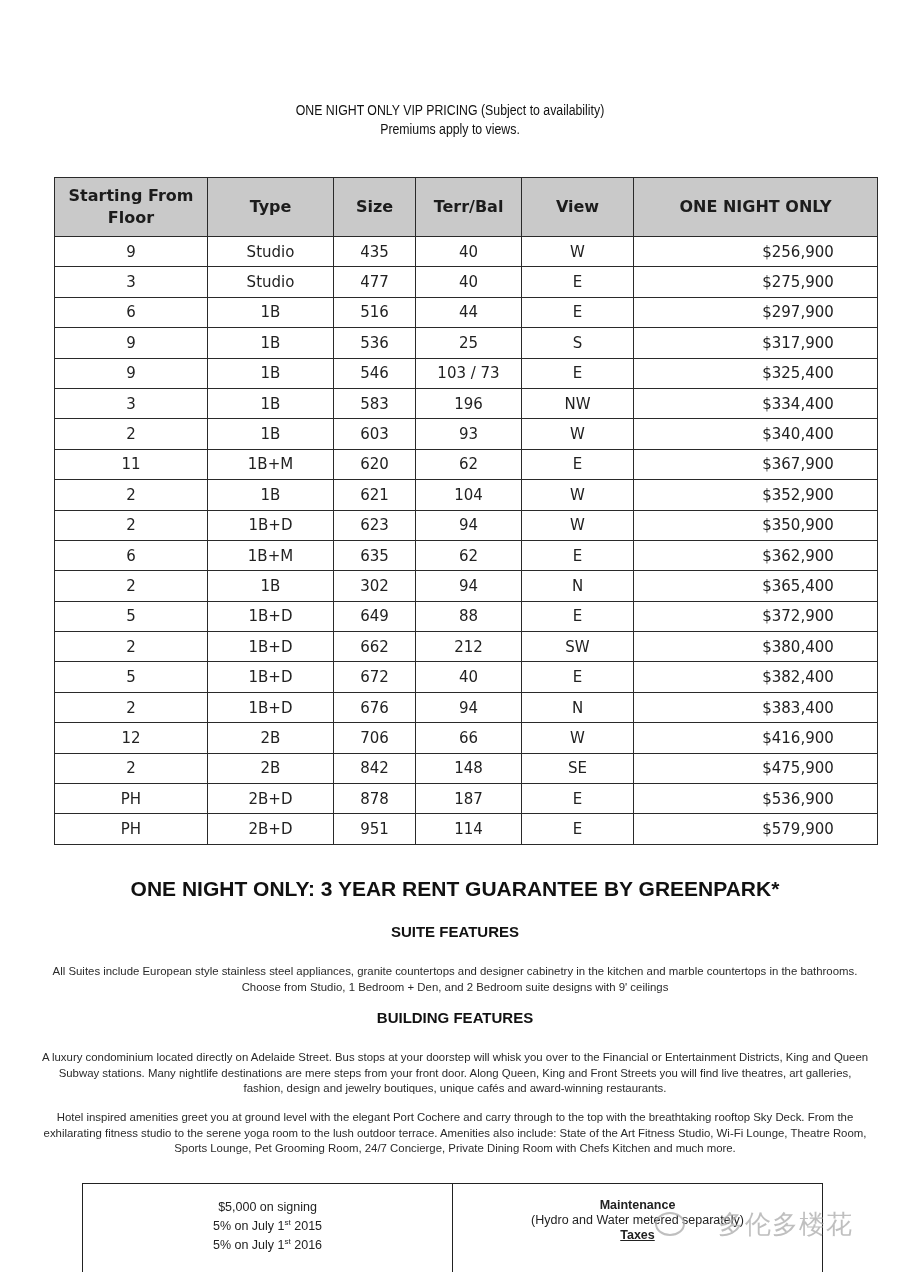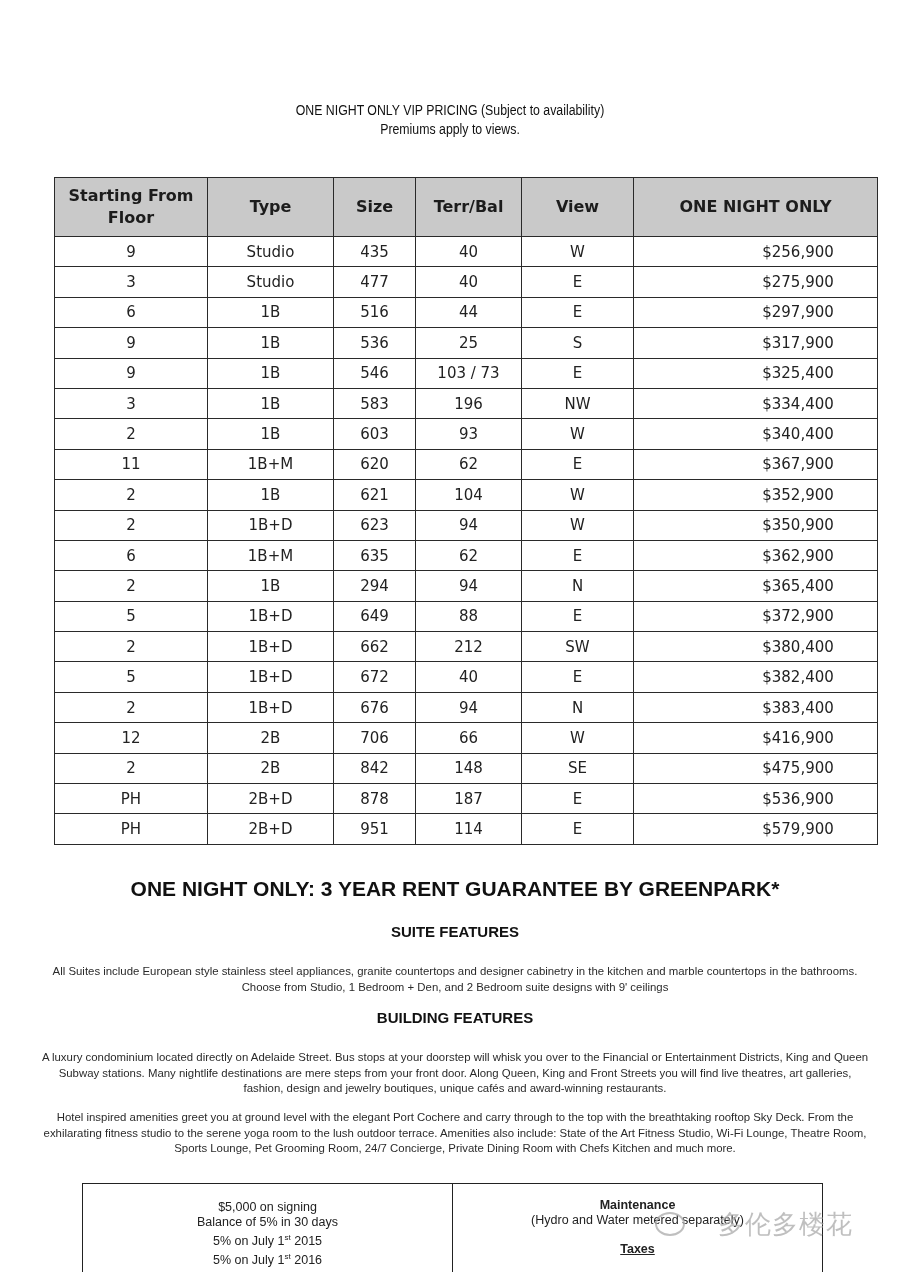--- a/index.html
+++ b/index.html
@@ -179,21 +179,21 @@
         <td>6</td>
         <td>1B+M</td>
         <td>635</td>
         <td>62</td>
         <td>E</td>
         <td class="price">$362,900</td>
       </tr>
       <tr>
         <td>2</td>
         <td>1B</td>
-        <td>294</td>
+        <td>302</td>
         <td>94</td>
         <td>N</td>
         <td class="price">$365,400</td>
       </tr>
       <tr>
         <td>5</td>
         <td>1B+D</td>
         <td>649</td>
         <td>88</td>
         <td>E</td>
@@ -266,25 +266,24 @@
   <div>Choose from Studio, 1 Bedroom + Den, and 2 Bedroom suite designs with 9' ceilings</div>
 </div>
 
 <div class="section-title" style="top:1009px;">BUILDING FEATURES</div>
 <div class="section-text" style="top:1026px;">A luxury condominium located directly on Adelaide Street. Bus stops at your doorstep will whisk you over to the Financial or Entertainment Districts, King and Queen Subway stations. Many nightlife destinations are mere steps from your front door. Along Queen, King and Front Streets you will find live theatres, art galleries, fashion, design and jewelry boutiques, unique cafés and award-winning restaurants.</div>
 <div class="section-text" style="top:1086px;">Hotel inspired amenities greet you at ground level with the elegant Port Cochere and carry through to the top with the breathtaking rooftop Sky Deck. From the exhilarating fitness studio to the serene yoga room to the lush outdoor terrace. Amenities also include: State of the Art Fitness Studio, Wi-Fi Lounge, Theatre Room, Sports Lounge, Pet Grooming Room, 24/7 Concierge, Private Dining Room with Chefs Kitchen and much more.</div>
 
 <div class="info-box">
   <div class="info-col left">
     <div>$5,000 on signing</div>
-    <div>Balance of 5% in 30 days</div>
     <div><span>5% on July 1</span><sup>st</sup><span> 2015</span></div>
     <div><span>5% on July 1</span><sup>st</sup><span> 2016</span></div>
   </div>
   <div class="info-col" style="padding-top:14px;">
     <div class="hd">Maintenance</div>
     <div>(Hydro and Water metered separately)</div>
-    <div class="hd" style="margin-top:14px;text-decoration:underline;">Taxes</div>
+    <div class="hd" style="margin-top:0;text-decoration:underline;">Taxes</div>
   </div>
 </div>
 
 <div class="wm-icon"></div>
 <div class="watermark">多伦多楼花</div>
 
 </body></html>

